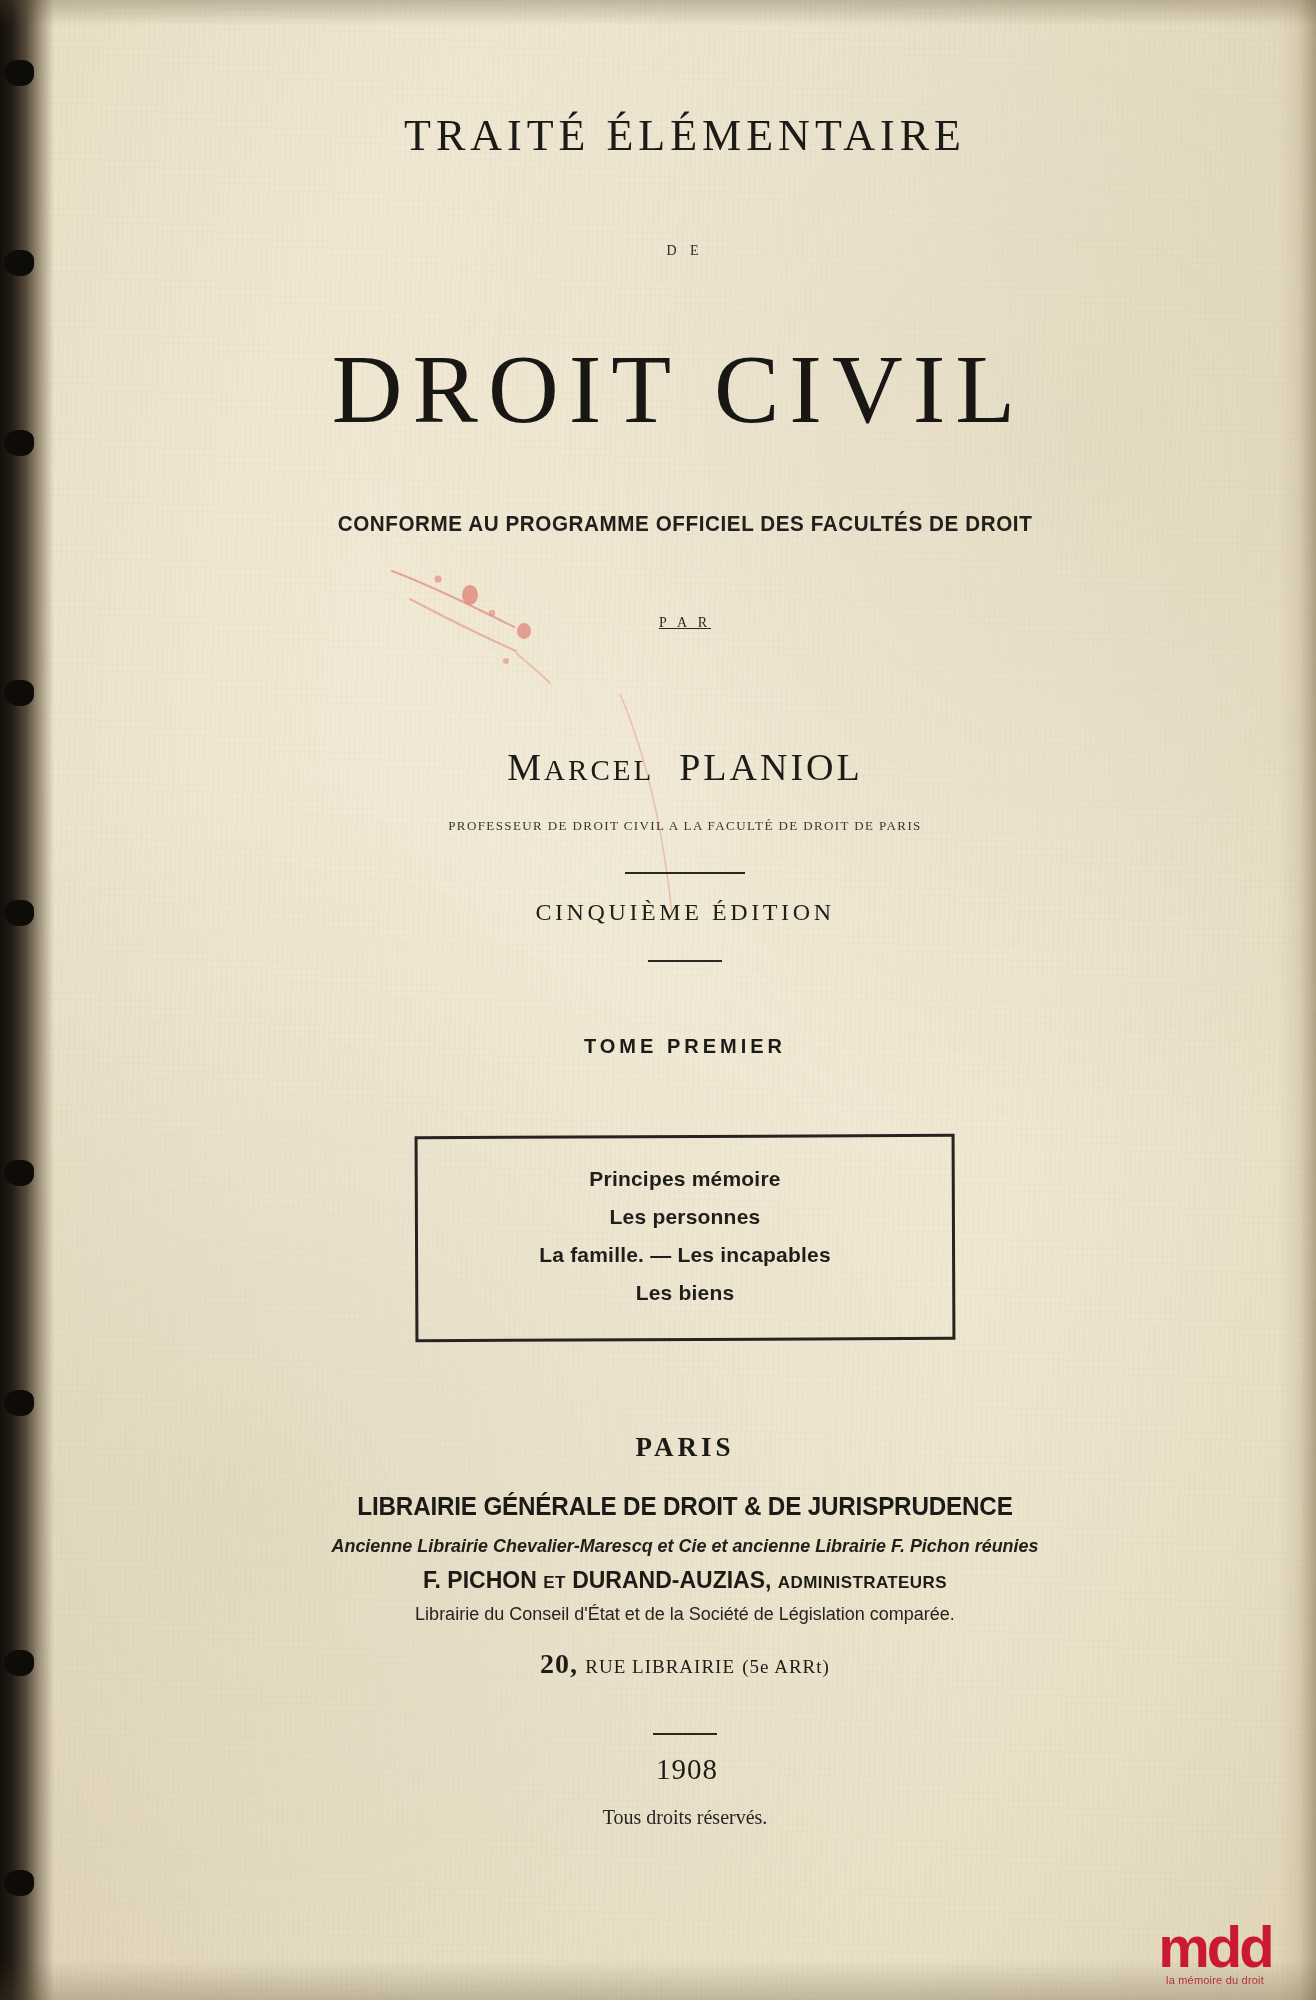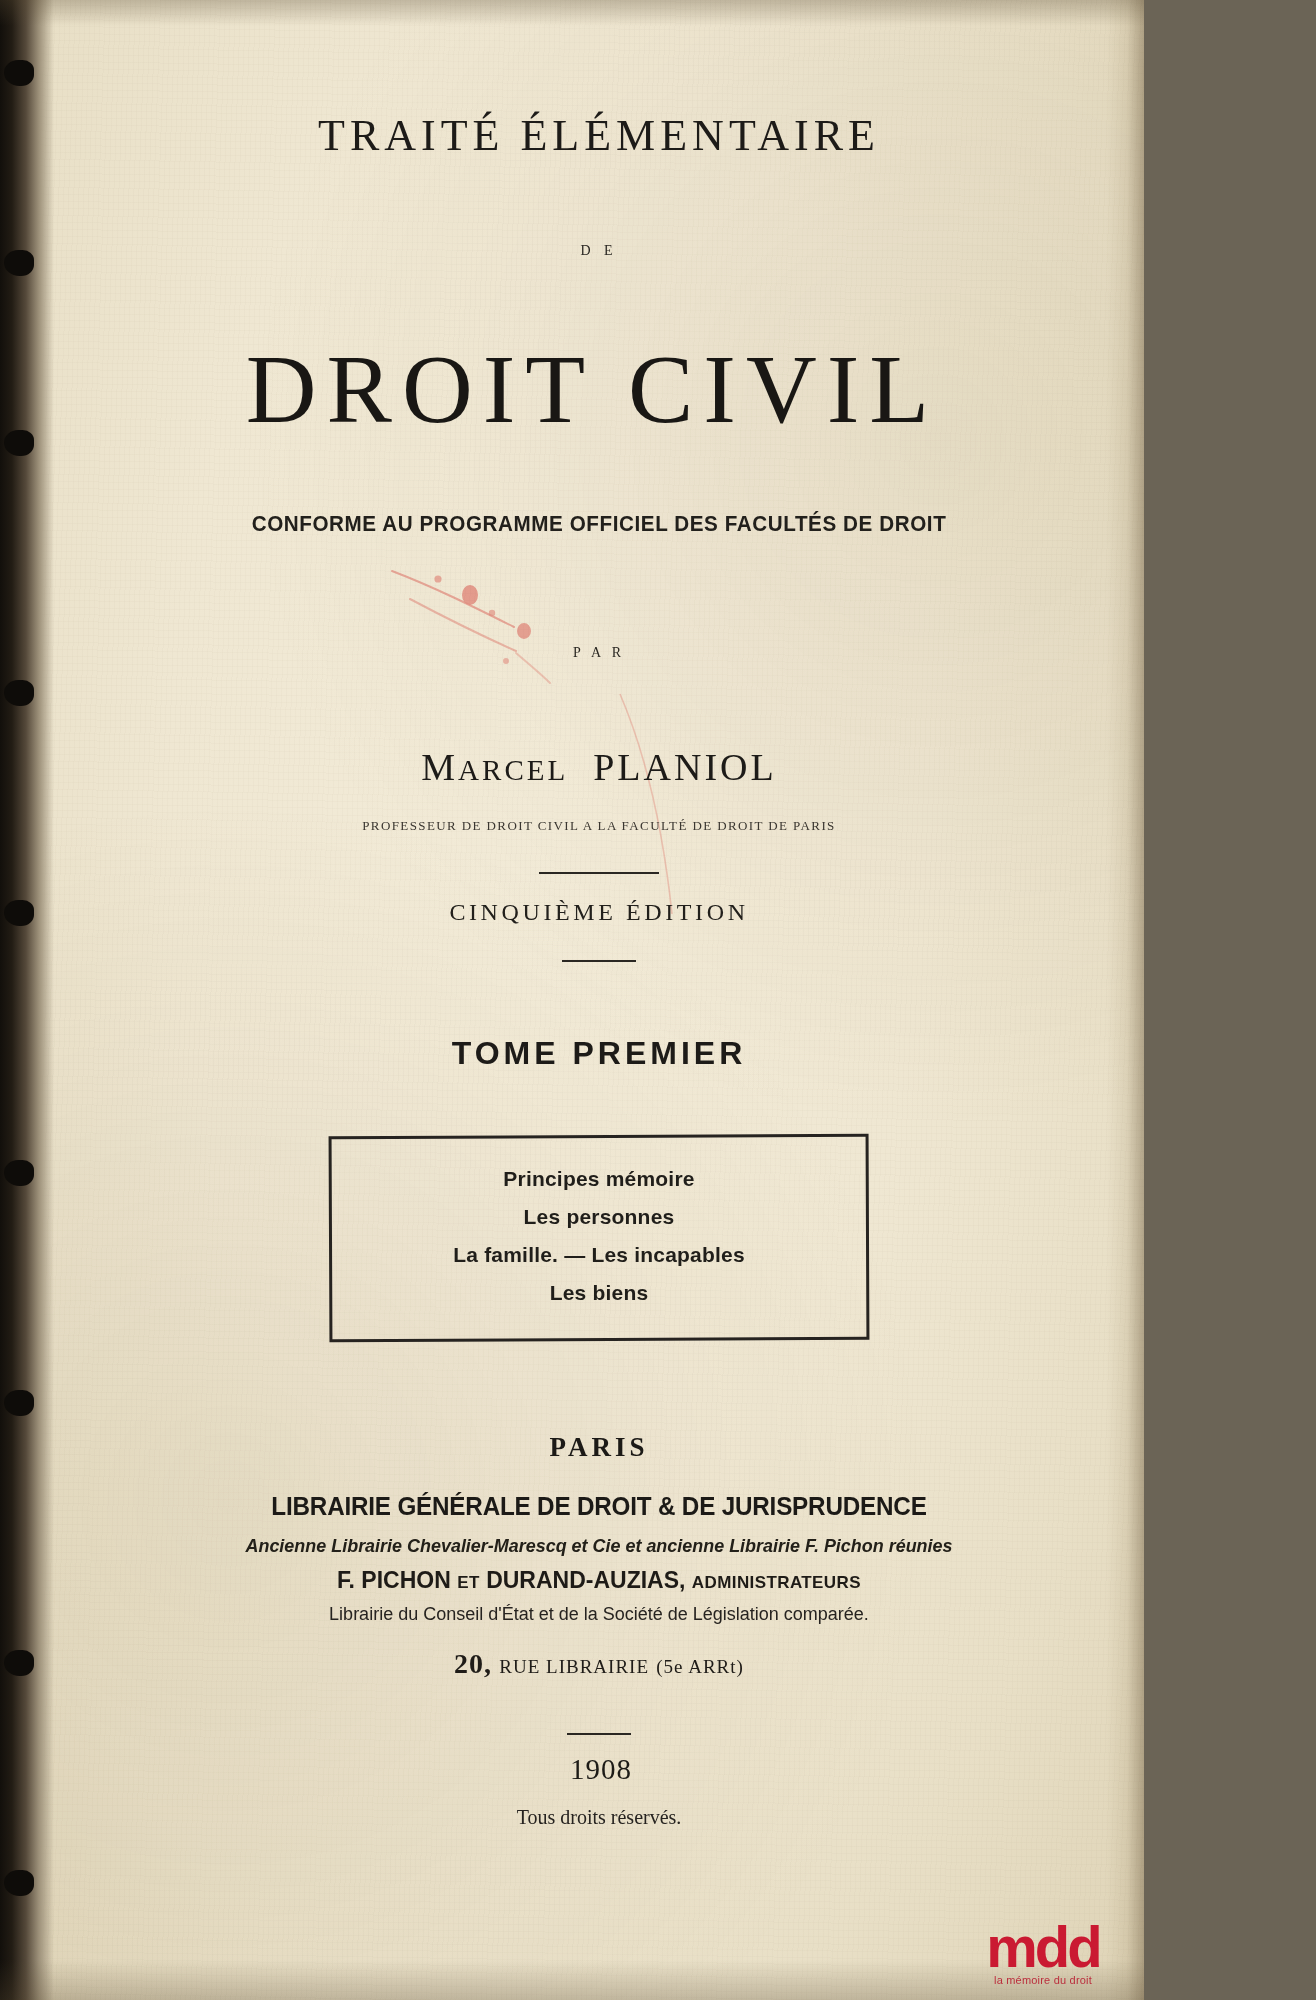--- a/index.html
+++ b/index.html
@@ -10,21 +10,21 @@
   body {
     width: 1316px;
     height: 2000px;
     overflow: hidden;
     font-family: "Liberation Serif", serif;
   }
 
   
   .scan {
     position: relative;
-    width: 1144px;
+    width: 1316px;
     height: 2000px;
     background:
       radial-gradient(ellipse at 48% 40%, #f3ecd9 0%, #efe7d2 45%, #e8dfc6 75%, #ded3b6 100%);
     overflow: hidden;
   }
 
   
   .grain {
     position: absolute;
     inset: 0;
@@ -113,24 +113,25 @@
     top: 512px; left: 0; right: 0;
     font-family: "Liberation Sans", sans-serif;
     font-size: 21.5px;
     font-weight: 700;
     letter-spacing: 0.6px;
     color: #22201c;
     transform: scaleX(0.96);
   }
   .t-par {
     position: absolute;
-    top: 645px; left: 0; right: 0;
+    top: 615px; left: 0; right: 0;
     font-size: 14px;
     letter-spacing: 4px;
     color: #2b2823;
+    text-decoration: underline;
   }
   .t-author {
     position: absolute;
     top: 745px; left: 0; right: 0;
     font-family: "Liberation Serif", serif;
     font-size: 38px;
     letter-spacing: 3px;
     color: #1d1b18;
   }
   .t-author .sc { font-size: 29px; }
@@ -157,21 +158,21 @@
     position: absolute;
     top: 899px; left: 0; right: 0;
     font-size: 24px;
     letter-spacing: 3.6px;
     color: #22201c;
   }
   .t-tome {
     position: absolute;
     top: 1035px; left: 0; right: 0;
     font-family: "Liberation Sans", sans-serif;
-    font-size: 32px;
+    font-size: 20px;
     font-weight: 700;
     letter-spacing: 4px;
     color: #1d1b18;
   }
 
   
   .box {
     position: absolute;
     top: 1135px;
     left: 50%;

